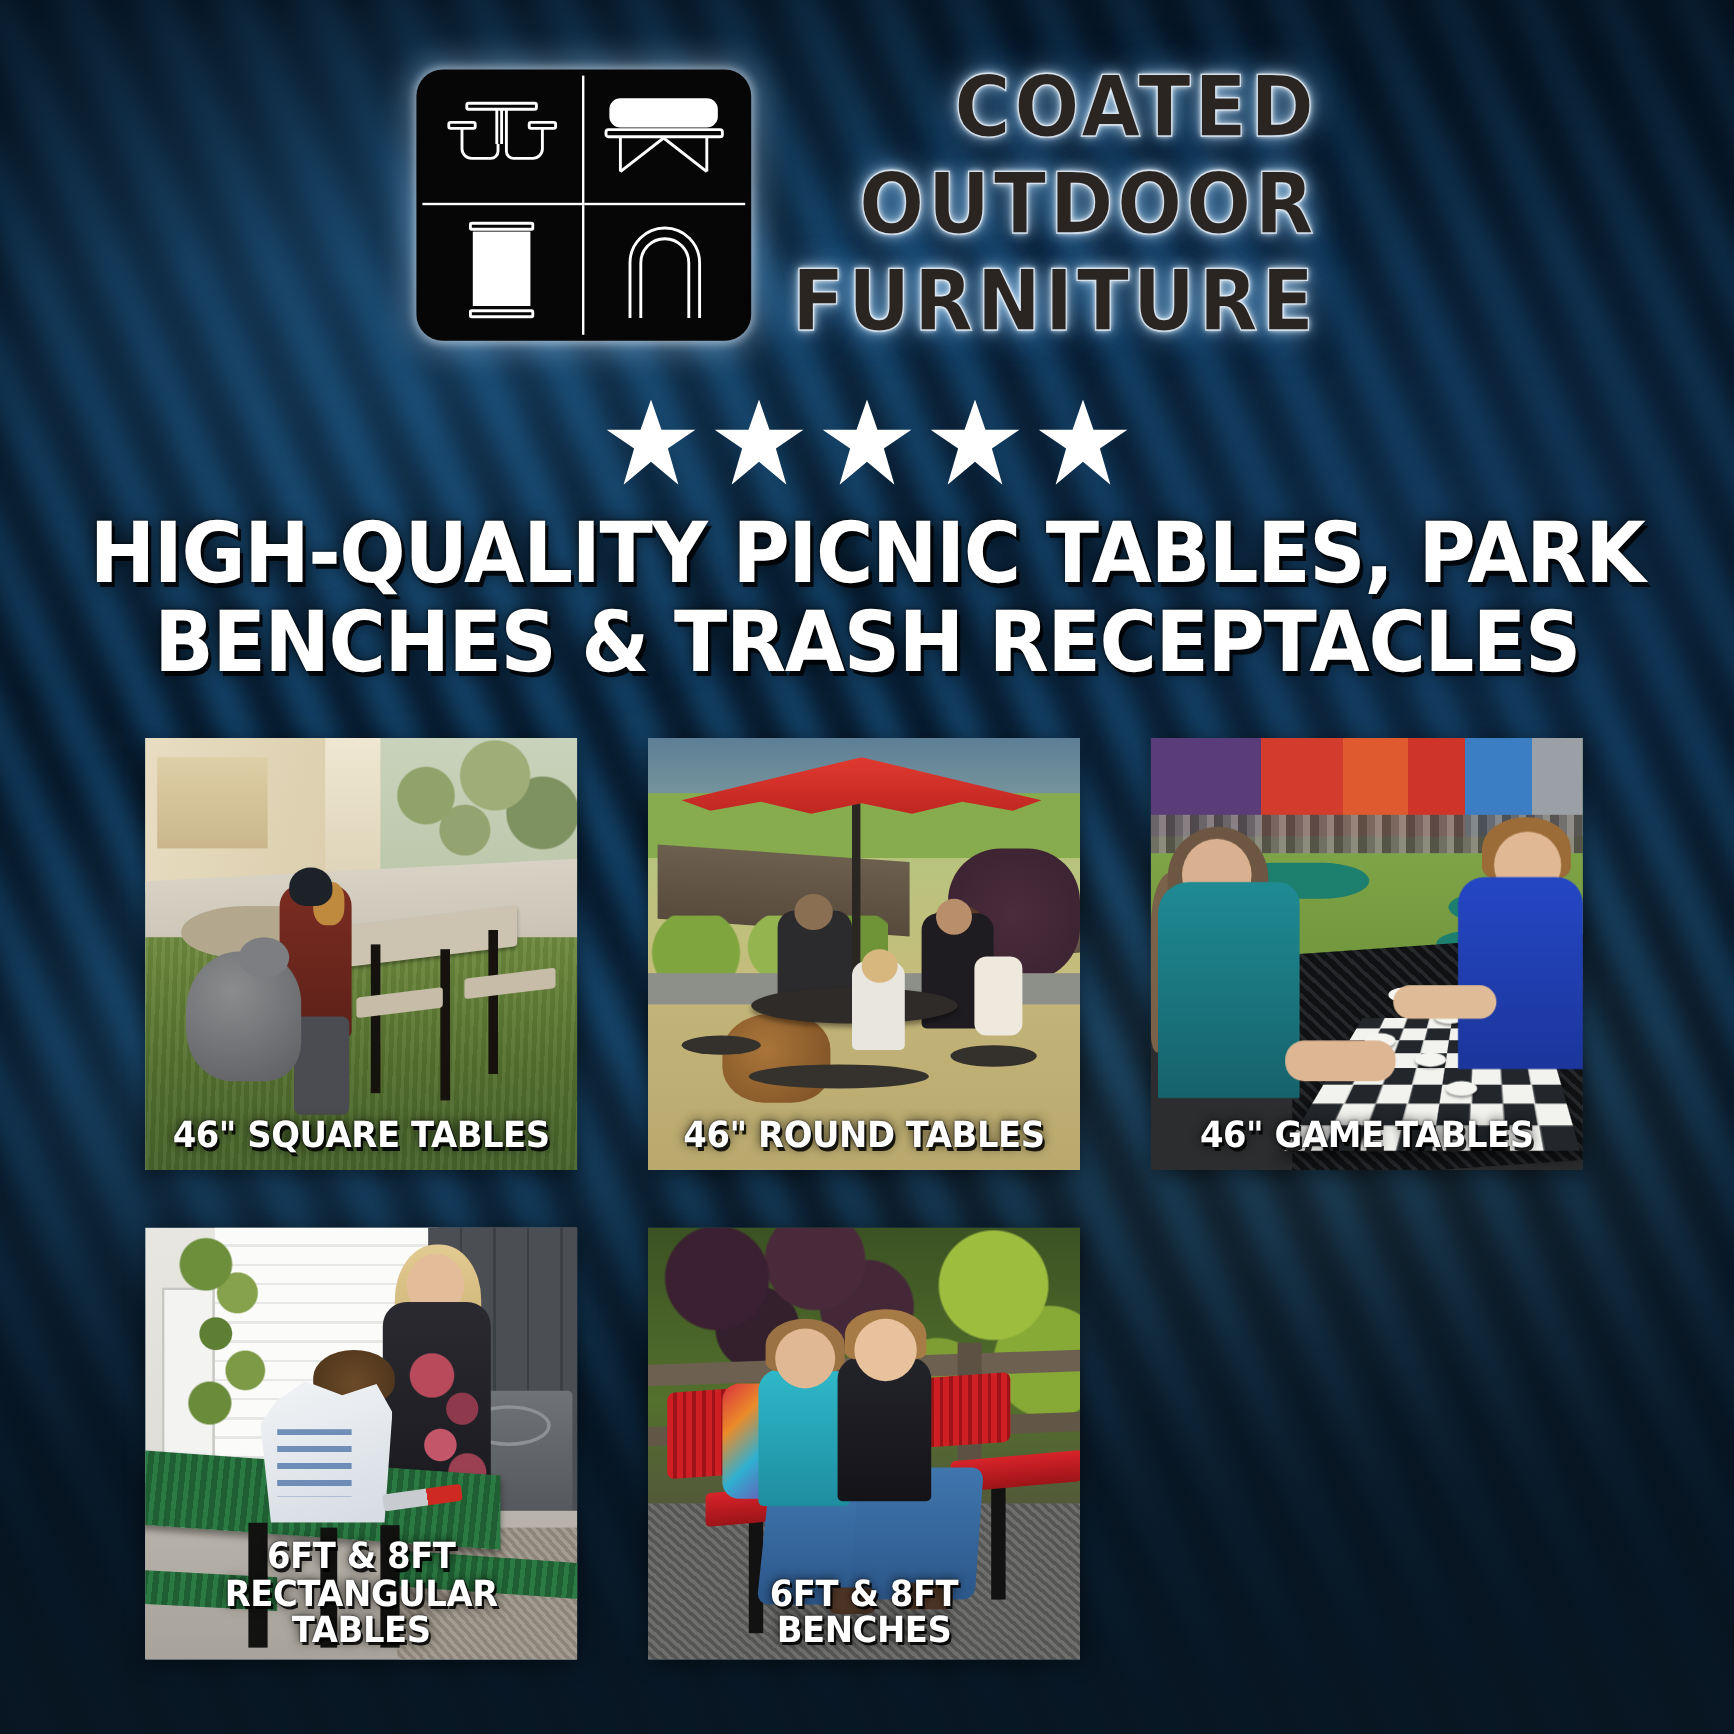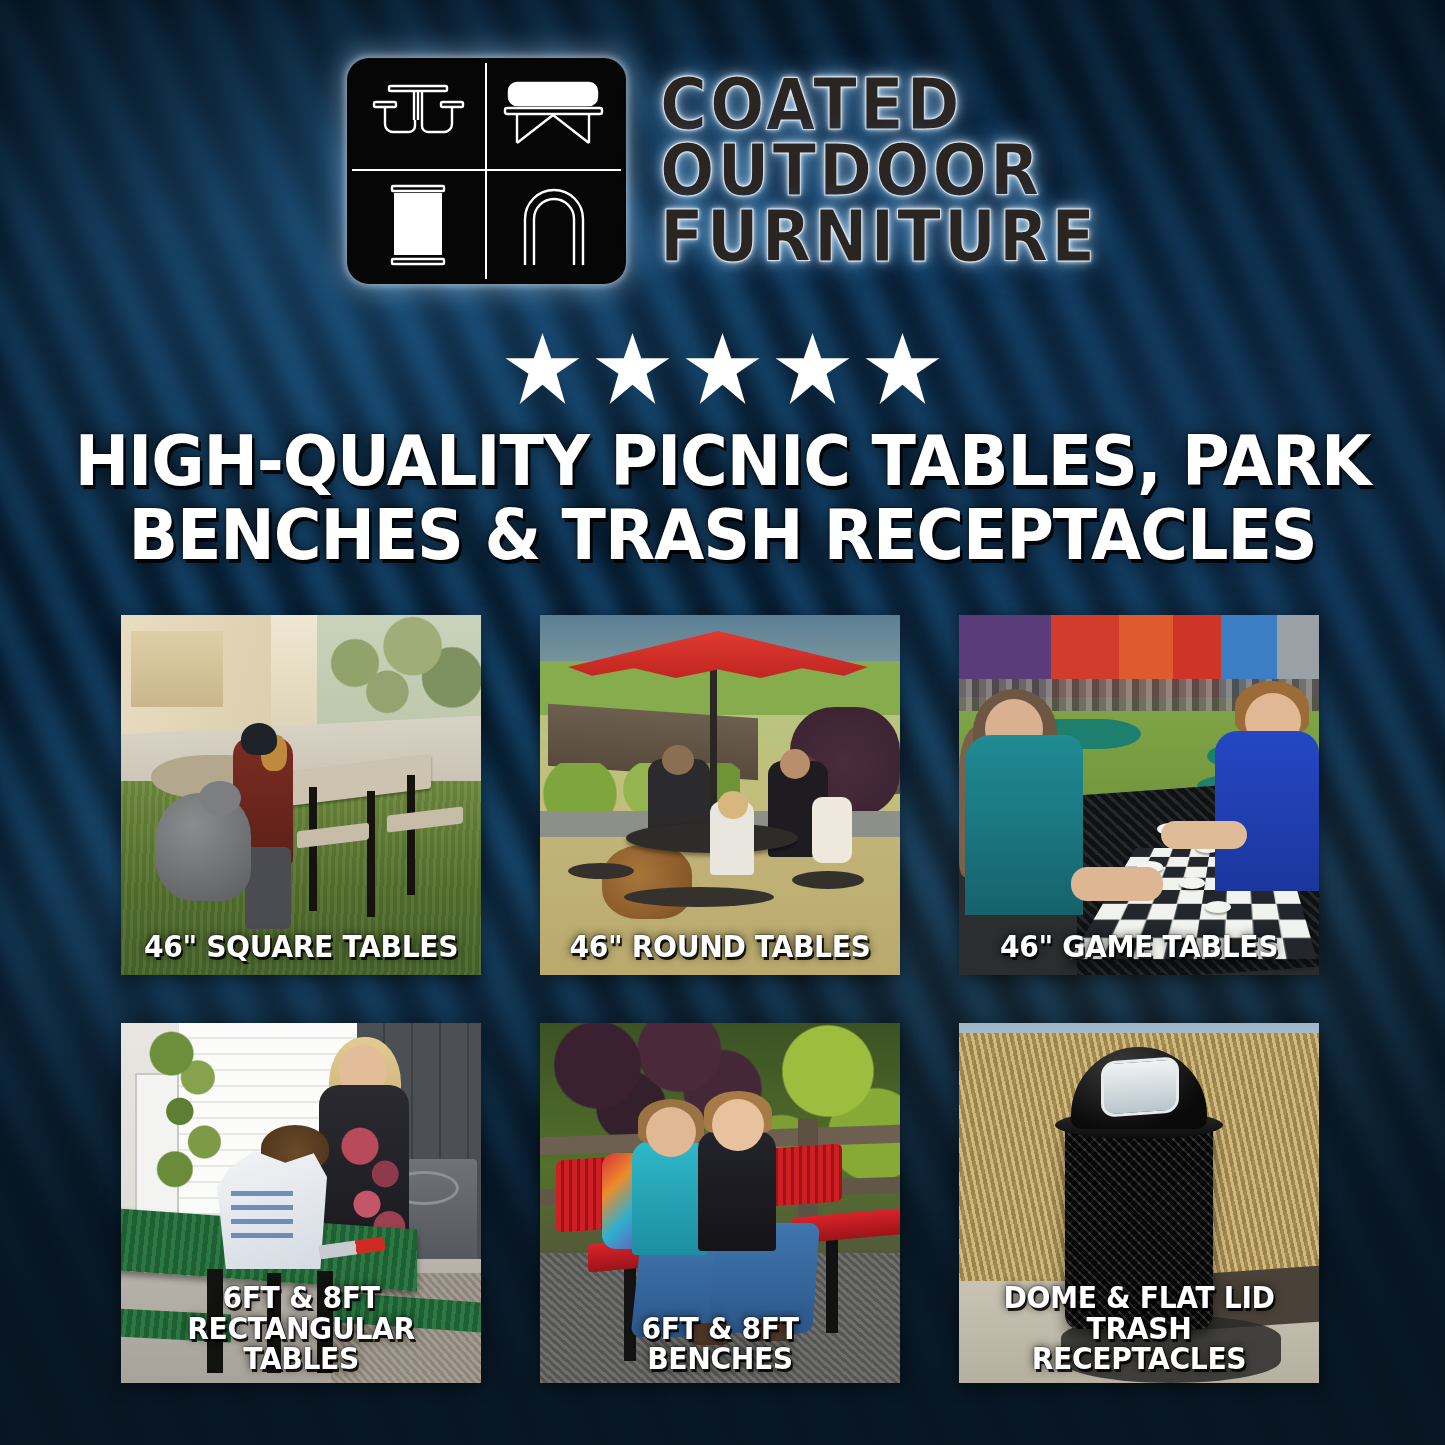--- a/index.html
+++ b/index.html
@@ -60,21 +60,21 @@
     box-shadow:0 0 26px 8px rgba(168,206,238,.42),0 0 7px 2px rgba(255,255,255,.5);
     display:grid;grid-template-columns:1fr 1fr;grid-template-rows:1fr 1fr;
     padding:5px;box-sizing:border-box;
   }
   .logo-cell{position:relative;display:flex;align-items:center;justify-content:center;}
   .logo-cell svg{display:block;}
   .logo-cell.tl{border-right:2px solid #fff;border-bottom:2px solid #fff;}
   .logo-cell.tr{border-bottom:2px solid #fff;}
   .logo-cell.bl{border-right:2px solid #fff;}
 
-  .brand-text{display:flex;flex-direction:column;gap:4px;}
+  .brand-text{display:flex;flex-direction:column;gap:19px;text-align:right;}
   .brand-line{
     font-family:"DejaVu Sans",sans-serif;
     font-weight:700;font-style:normal;
     font-size:64px;line-height:.97;letter-spacing:3px;
     color:#2b2522;
     -webkit-text-stroke:1px rgba(226,240,252,.9);
     text-shadow:
       0 0 4px rgba(255,255,255,.95),
       0 0 11px rgba(186,221,248,.85),
       0 0 24px rgba(120,175,224,.6),
@@ -550,33 +550,15 @@
           <div class="lay t5-b2h"></div>
         <div class="lay t5-shoe" style="left:150px;top:300px;width:40px;height:22px;"></div>
         <div class="lay t5-shoe" style="left:212px;top:296px;width:42px;height:22px;"></div>
       </div>
       <div class="tile-caption two-line">
         <span class="cap-l">6FT &amp; 8FT</span>
         <span class="cap-l">BENCHES</span>
       </div>
     </div>
 
-    <div class="tile">
-      <div class="photo">
-        <div class="lay t6-bg"></div>
-          <div class="lay t6-sky"></div>
-          <div class="lay t6-grass"></div>
-        <div class="lay t6-walk"></div>
-          <div class="lay t6-dirt"></div>
-          <div class="lay t6-pad"></div>
-        <div class="lay t6-can"></div>
-          <div class="lay t6-rim"></div>
-        <div class="lay t6-dome"></div>
-          <div class="lay t6-open"></div>
-      </div>
-      <div class="tile-caption two-line">
-        <span class="cap-l">DOME &amp; FLAT LID</span>
-        <span class="cap-l">TRASH RECEPTACLES</span>
-      </div>
-    </div>
 
   </div>
 </div>
 
 </body></html>

